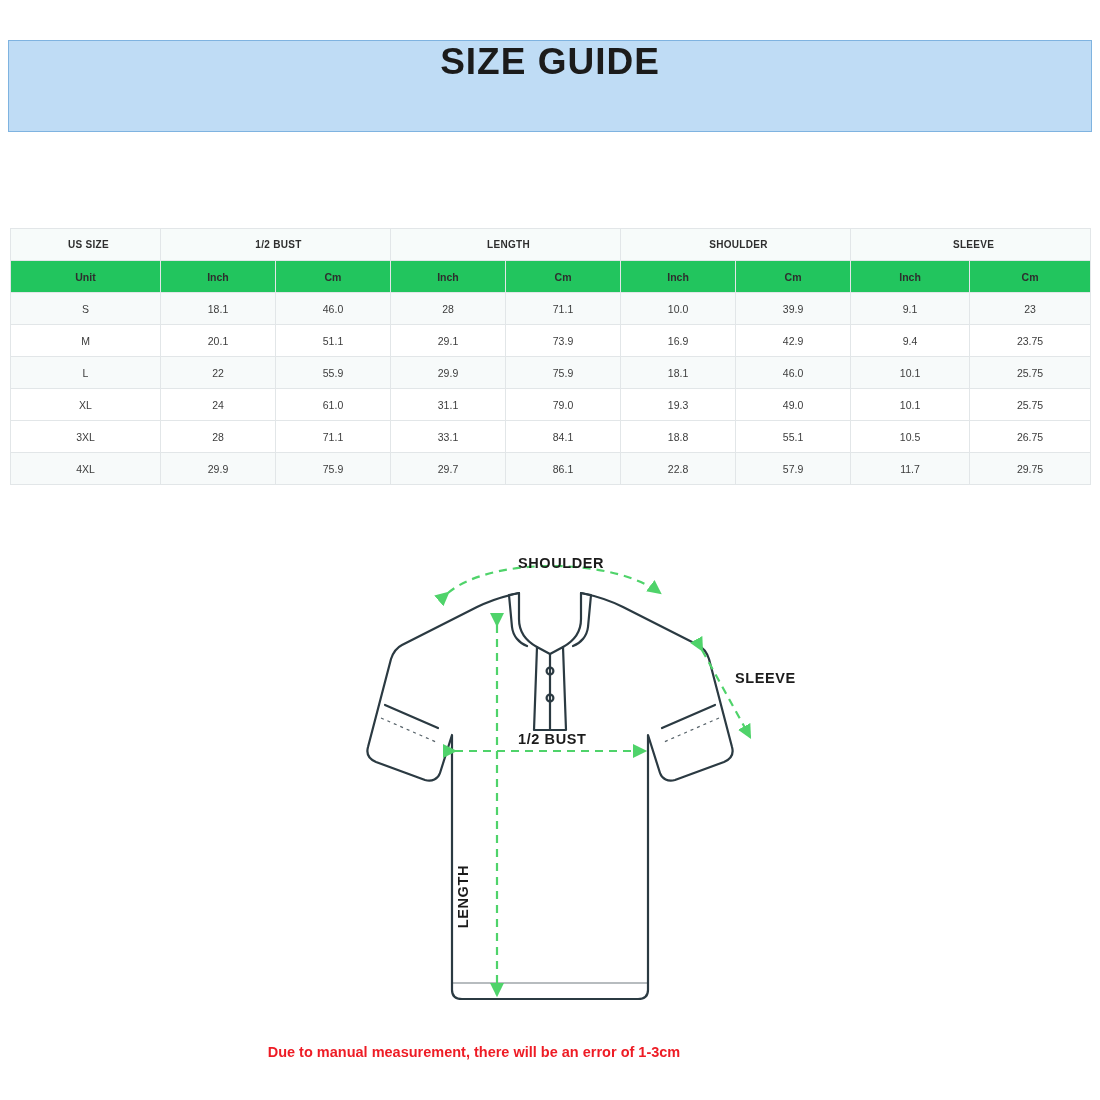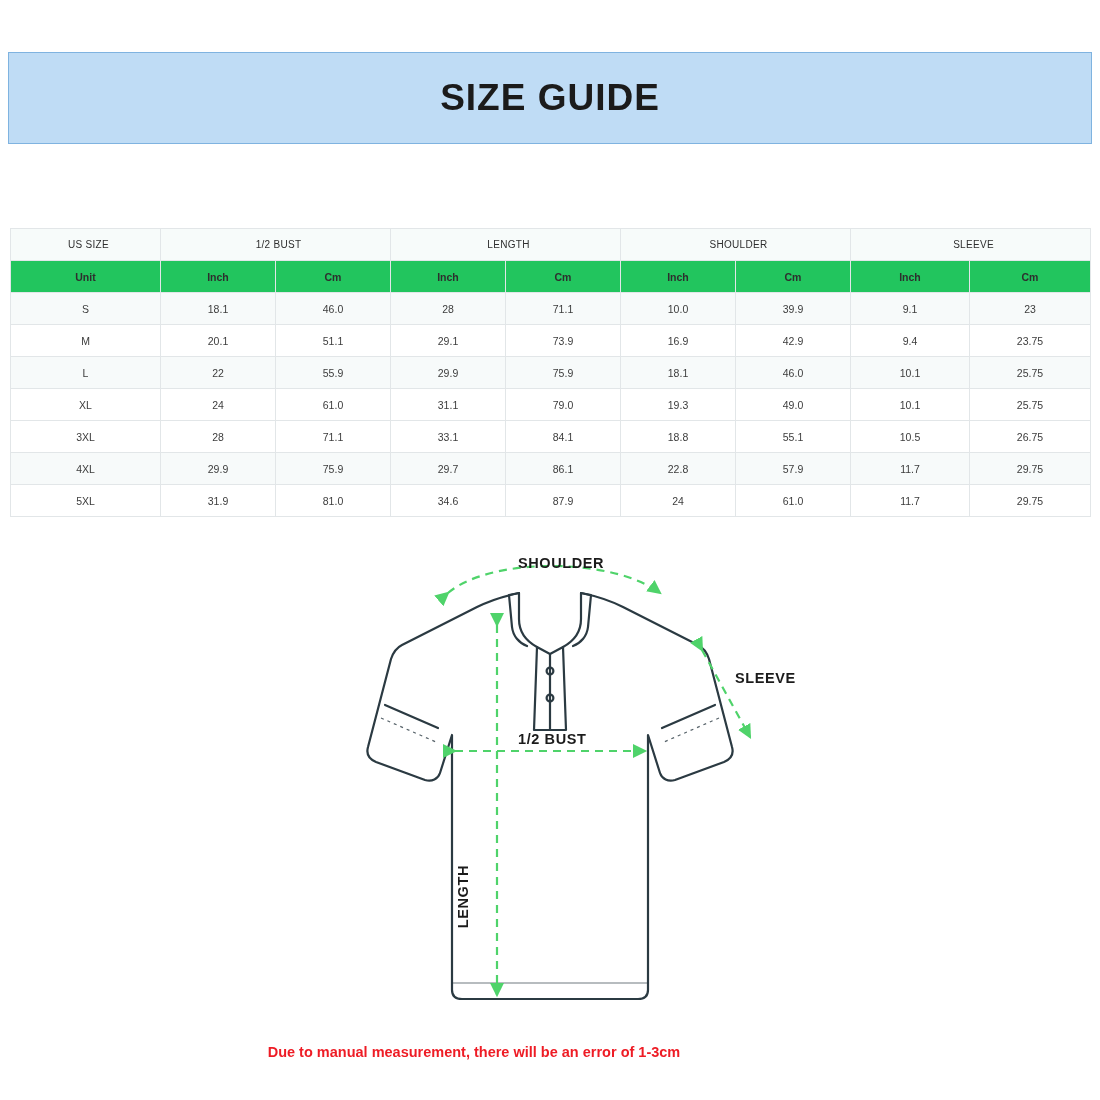--- a/index.html
+++ b/index.html
@@ -13,28 +13,28 @@
     font-family: "Liberation Sans", sans-serif;
     color: #222222;
     position: relative;
     overflow: hidden;
   }
 
   
   .header-banner {
     position: absolute;
     left: 8px;
-    top: 52px;
+    top: 40px;
     width: 1084px;
     height: 92px;
     background: #bfdcf5;
     border: 1px solid #7fb3e0;
     box-sizing: border-box;
     display: flex;
-    align-items: center;
+    align-items: flex-start;
     justify-content: center;
   }
   .header-title {
     font-size: 37px;
     font-weight: bold;
     letter-spacing: 1px;
     color: #1b1b1b;
     font-family: "Liberation Sans", sans-serif;
   }
 
@@ -54,21 +54,21 @@
   table.size-table td {
     border: 1px solid #e2e6e8;
     text-align: center;
     font-size: 10.5px;
     color: #3c3c3c;
     font-family: "Liberation Sans", sans-serif;
   }
   tr.group-row th {
     height: 29px;
     background: #f7fbfa;
-    font-weight: normal;
+    font-weight: bold;
     font-size: 10px;
     letter-spacing: 0.3px;
     color: #2e2e2e;
     padding-left: 7px;
   }
   tr.unit-row td {
     height: 29px;
     background: #22c55e;
     font-weight: bold;
     font-size: 10.5px;
@@ -221,31 +221,20 @@
         <td>26.75</td>
       </tr>
       <tr class="data-row alt">
         <td class="size-cell">4XL</td>
         <td>29.9</td>
         <td>75.9</td>
         <td>29.7</td>
         <td>86.1</td>
         <td>22.8</td>
         <td>57.9</td>
-        <td>11.7</td>
-        <td>29.75</td>
-      </tr>
-      <tr class="data-row">
-        <td class="size-cell">5XL</td>
-        <td>31.9</td>
-        <td>81.0</td>
-        <td>34.6</td>
-        <td>87.9</td>
-        <td>24</td>
-        <td>61.0</td>
         <td>11.7</td>
         <td>29.75</td>
       </tr>
     </tbody>
   </table>
 </div>
 
 <div class="illustration">
 
   <svg width="1100" height="500" viewBox="0 0 1100 500">

